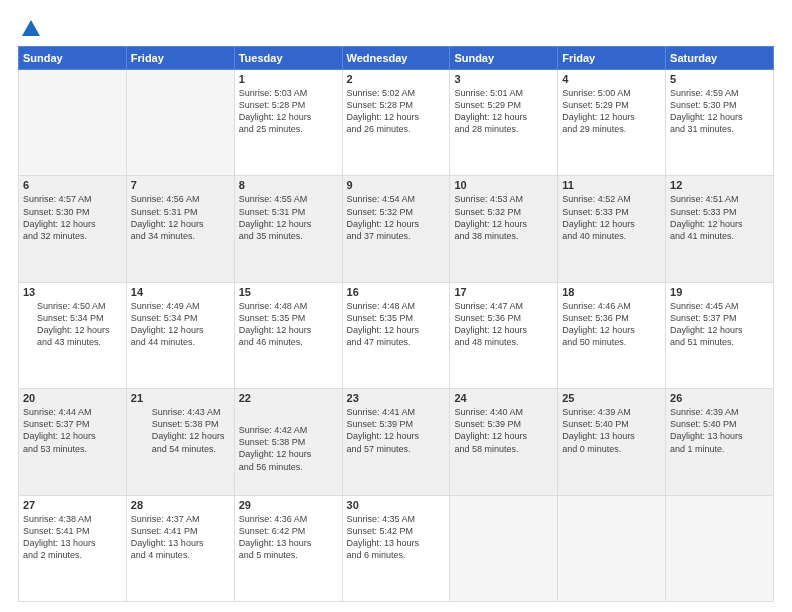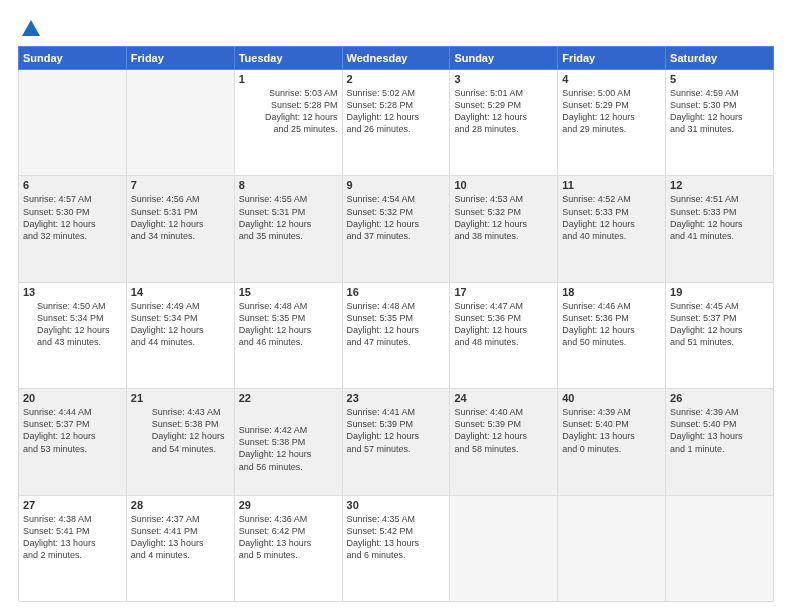--- a/index.html
+++ b/index.html
@@ -137,21 +137,21 @@
         <th>Friday</th>
         <th>Saturday</th>
       </tr>
     </thead>
     <tbody id="calendar-body">
     <tr>
           <td class="empty"></td>
           <td class="empty"></td>
           <td>
             <span class="day-num">1</span>
-            <div class="day-info" style="white-space: pre-line; text-align: right;">Sunrise: 5:03 AM
+            <div class="day-info" style="white-space: pre-line;">Sunrise: 5:03 AM
 Sunset: 5:28 PM
 Daylight: 12 hours
 and 25 minutes.</div>
           </td>
           <td>
             <span class="day-num">2</span>
             <div class="day-info" style="white-space: pre-line;">Sunrise: 5:02 AM
 Sunset: 5:28 PM
 Daylight: 12 hours
 and 26 minutes.</div>
@@ -310,21 +310,21 @@
 and 57 minutes.</div>
           </td>
           <td>
             <span class="day-num">24</span>
             <div class="day-info" style="white-space: pre-line;">Sunrise: 4:40 AM
 Sunset: 5:39 PM
 Daylight: 12 hours
 and 58 minutes.</div>
           </td>
           <td>
-            <span class="day-num">40</span>
+            <span class="day-num">25</span>
             <div class="day-info" style="white-space: pre-line;">Sunrise: 4:39 AM
 Sunset: 5:40 PM
 Daylight: 13 hours
 and 0 minutes.</div>
           </td>
           <td>
             <span class="day-num">26</span>
             <div class="day-info" style="white-space: pre-line;">Sunrise: 4:39 AM
 Sunset: 5:40 PM
 Daylight: 13 hours

